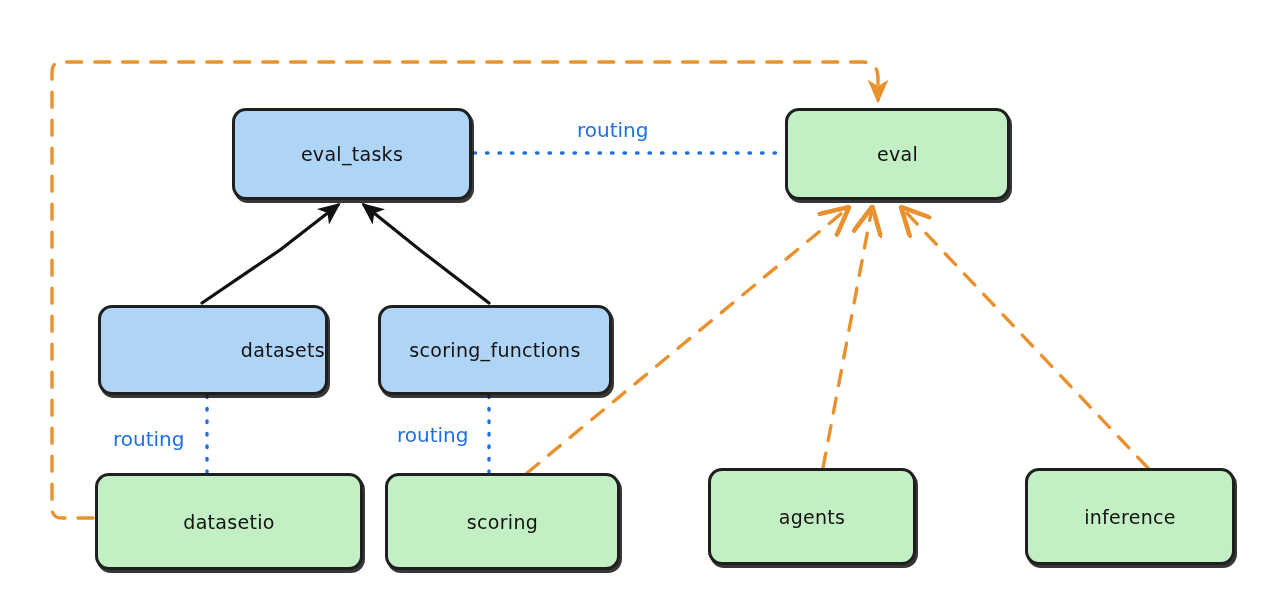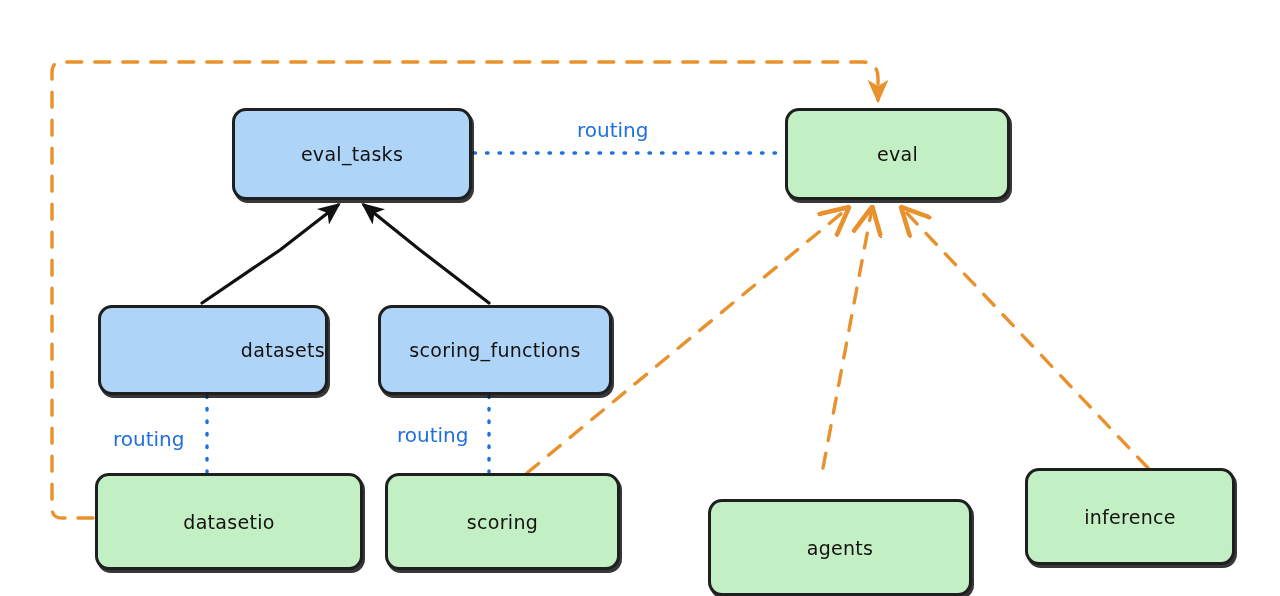--- a/index.html
+++ b/index.html
@@ -122,21 +122,21 @@
   </div>
 
   <div class="node green" style="left:95px; top:473px; width:268px; height:97px;">
     <span>datasetio</span>
   </div>
 
   <div class="node green" style="left:385px; top:473px; width:235px; height:97px;">
     <span>scoring</span>
   </div>
 
-  <div class="node green" style="left:708px; top:468px; width:264px; height:97px;margin-top:31px;">
+  <div class="node green" style="left:708px; top:468px; width:208px; height:97px;">
     <span>agents</span>
   </div>
 
   <div class="node green" style="left:1025px; top:468px; width:210px; height:97px;">
     <span>inference</span>
   </div>
 
   <div class="edge-label" style="left:577px; top:118px;">routing</div>
 
   <div class="edge-label" style="left:113px; top:427px;">routing</div>

